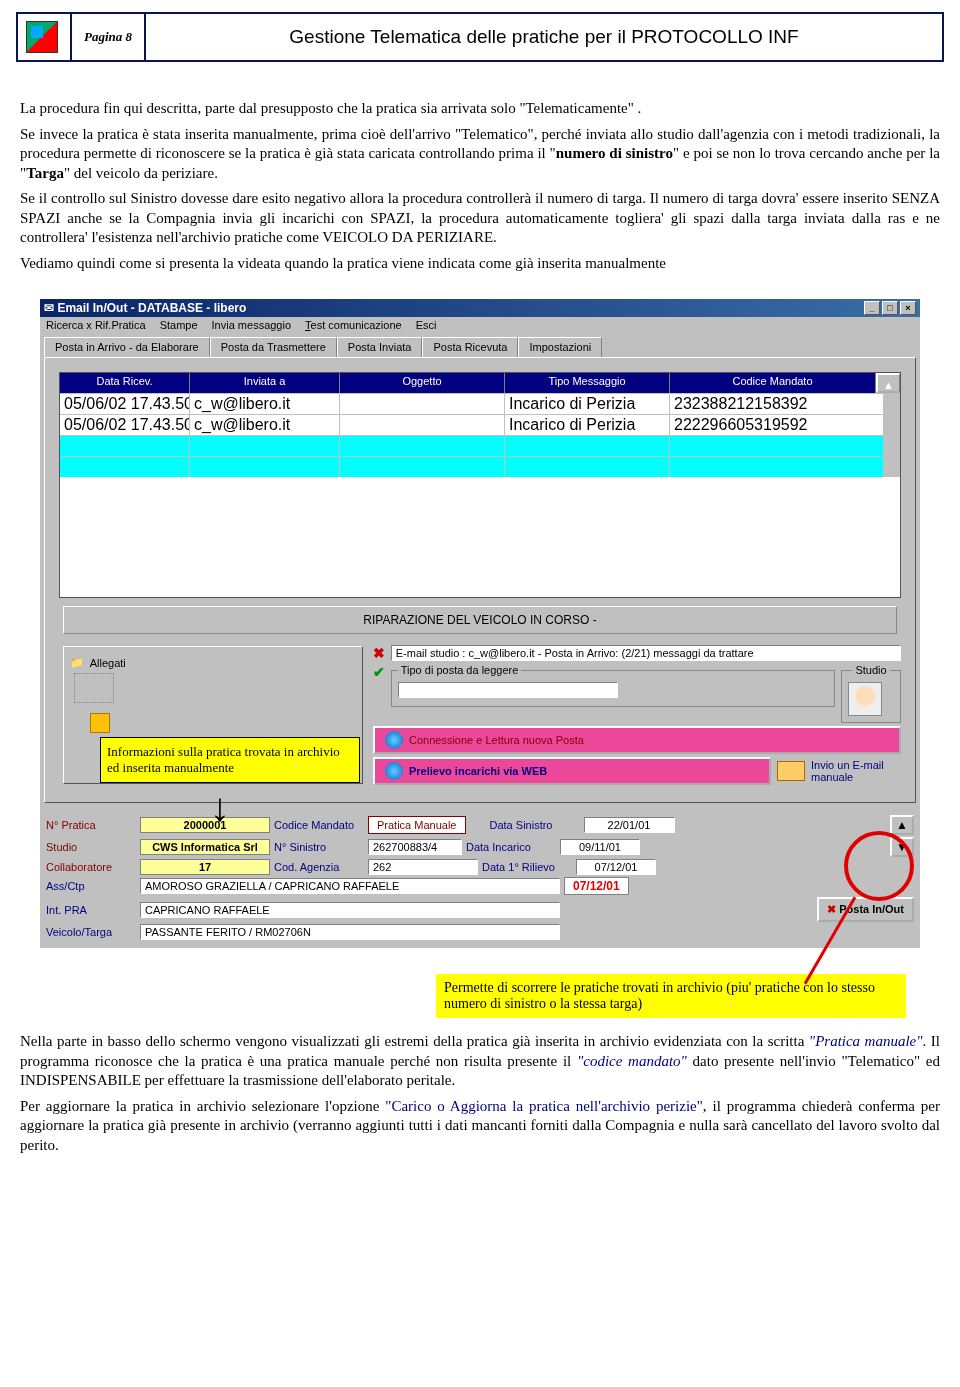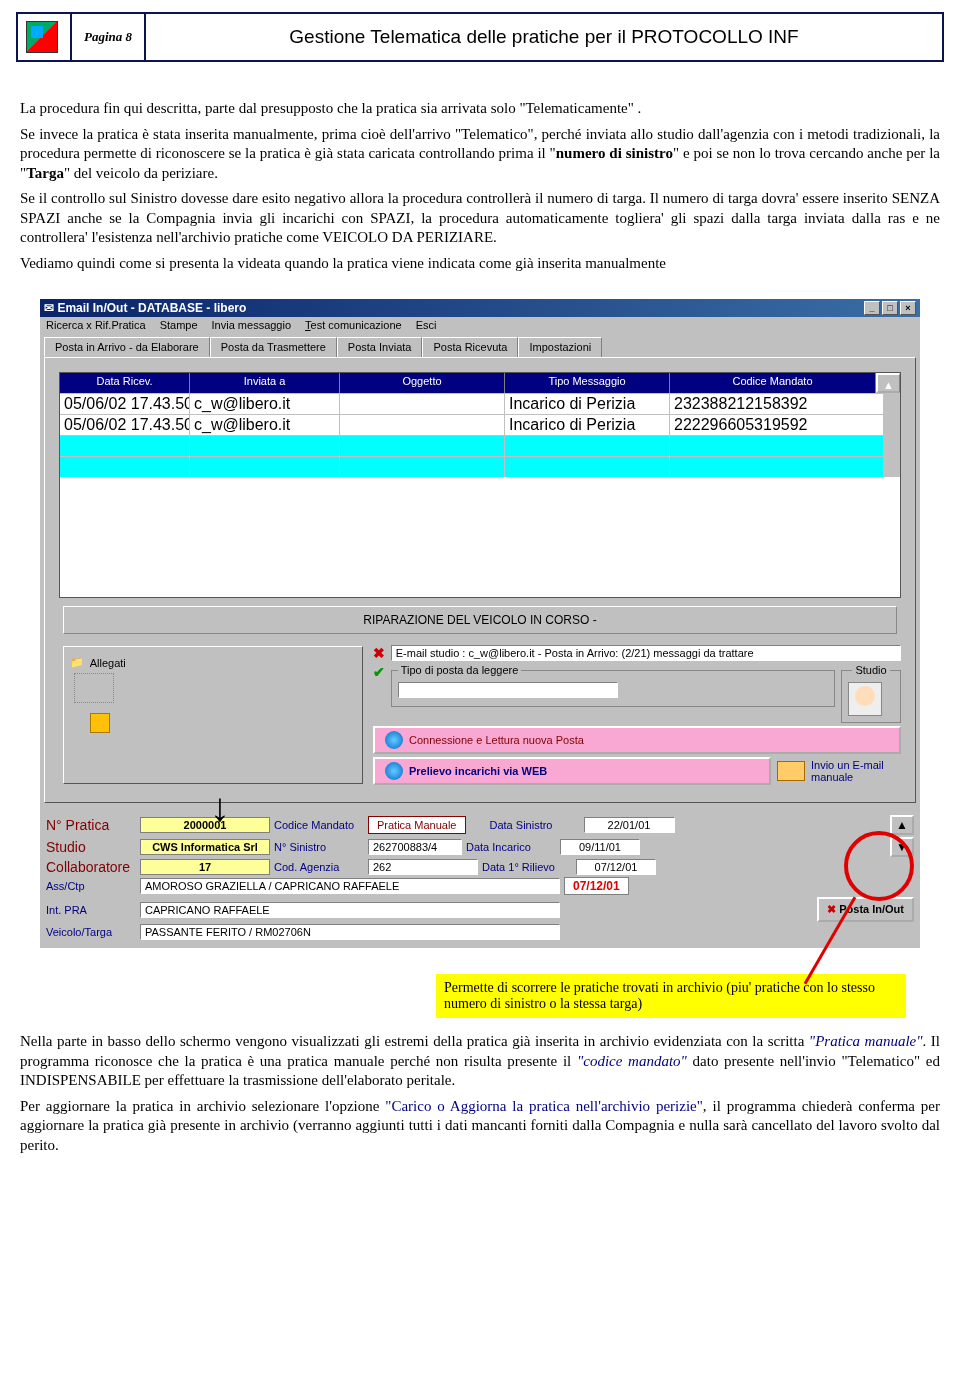--- a/index.html
+++ b/index.html
@@ -25,25 +25,25 @@
 .grid-head{display:flex;background:#000080}
 .grid-head div{color:#fff;background:#000080;border-right:1px solid #808080;padding:2px 4px;font-size:11px;text-align:center}
 .grid-row{display:flex;border-top:1px solid #c0c0c0}
 .grid-row div{border-right:1px solid #c0c0c0;padding:1px 4px;font-size:16px;background:#fff;overflow:hidden;white-space:nowrap}
 .grid-row.cyan div{background:#0ff}
 .c1{width:130px}.c2{width:150px}.c3{width:165px}.c4{width:165px}.c5{width:165px;flex:1}.csb{width:16px;background:#c0c0c0!important}
 .grid-blank{height:120px;background:#fff}
 .status-banner{background:#c0c0c0;text-align:center;padding:6px;margin:8px 4px;border:1px solid #888;border-top-color:#fff;border-left-color:#fff;font-size:12px}
 .panel{border:1px solid #fff;border-right-color:#555;border-bottom-color:#555;padding:6px;background:#c0c0c0;margin:4px}
 .row{display:flex;align-items:center;gap:6px;margin:3px 0}
-.glabel{color:#800000;font-size:14px;min-width:82px}
+.glabel{color:#800000;font-size:11px;min-width:82px}
 .blabel{color:#000080;font-size:11px;min-width:90px}
 .ifield{background:#fff;border:1px solid #808080;border-right-color:#fff;border-bottom-color:#fff;padding:1px 4px;font-size:11px;height:16px;display:inline-block}
 .yfield{background:#ffff99;border:1px solid #808080;padding:1px 4px;font-size:11px;height:16px;display:inline-block;font-weight:bold;text-align:center}
-.btn3d{background:#f9a8d4;border:2px outset #fff;padding:3px 10px;font-size:11px;display:inline-flex;align-items:center;gap:6px}
+.btn3d{background:#ec4899;border:2px outset #fff;padding:3px 10px;font-size:11px;display:inline-flex;align-items:center;gap:6px}
 .callout{position:absolute;background:#ff0;border:1px solid #000;padding:6px;font-size:13px;font-family:"Times New Roman",serif;z-index:20}
 .callout2{background:#ff0;padding:6px 8px;font-size:14px;font-family:"Times New Roman",serif;margin:6px 0 14px 420px;width:470px}
 .arrow-down{position:absolute;font-size:40px;color:#000;z-index:21}
 .red-circle{position:absolute;width:70px;height:70px;border:4px solid #e00000;border-radius:50%;z-index:19}
 .red-line{position:absolute;width:100px;height:3px;background:#e00000;z-index:19}
 .starburst{display:inline-block;background:#fff;border:1px solid #800;padding:2px 8px;position:relative;color:#800000;font-size:11px}
 .mid-panels{display:flex;gap:6px;align-items:stretch}
 .allegati{width:300px}
 .rightstack{flex:1}
 .bolded{font-weight:bold}
@@ -239,20 +239,21 @@
         <span class="blabel">Int. PRA</span>
         <span class="ifield" style="width:420px">CAPRICANO RAFFAELE</span>
         <span style="margin-left:auto" class="posta-btn"><span style="color:#c00">✖</span> <span>Posta In/Out</span></span>
       </div>
       <div class="dr">
         <span class="blabel">Veicolo/Targa</span>
         <span class="ifield" style="width:420px">PASSANTE FERITO / RM02706N</span>
       </div>
     </div>
 
+    <div class="callout" style="left:60px;top:438px;width:260px">Informazioni sulla pratica trovata in archivio ed inserita manualmente</div>
     <div class="arrow-down" style="left:170px;top:486px">↓</div>
     <div class="red-circle" style="right:6px;top:532px"></div>
     <div class="red-line" style="right:40px;top:640px;transform:rotate(-60deg)"></div>
   </div>
 
   <div class="callout2">Permette di scorrere le pratiche trovati in archivio (piu' pratiche con lo stesso numero di sinistro o la stessa targa)</div>
 
   <p class="body-text">
     <span>Nella parte in basso dello schermo vengono visualizzati gli estremi della pratica già inserita in archivio evidenziata con la scritta </span><i style="color:#000080">"Pratica manuale"</i><span>. Il programma riconosce che la pratica è una pratica manuale perché non risulta presente il </span><i style="color:#000080">"codice mandato"</i><span> dato presente nell'invio "Telematico" ed INDISPENSABILE per effettuare la trasmissione dell'elaborato peritale.</span>
   </p>

